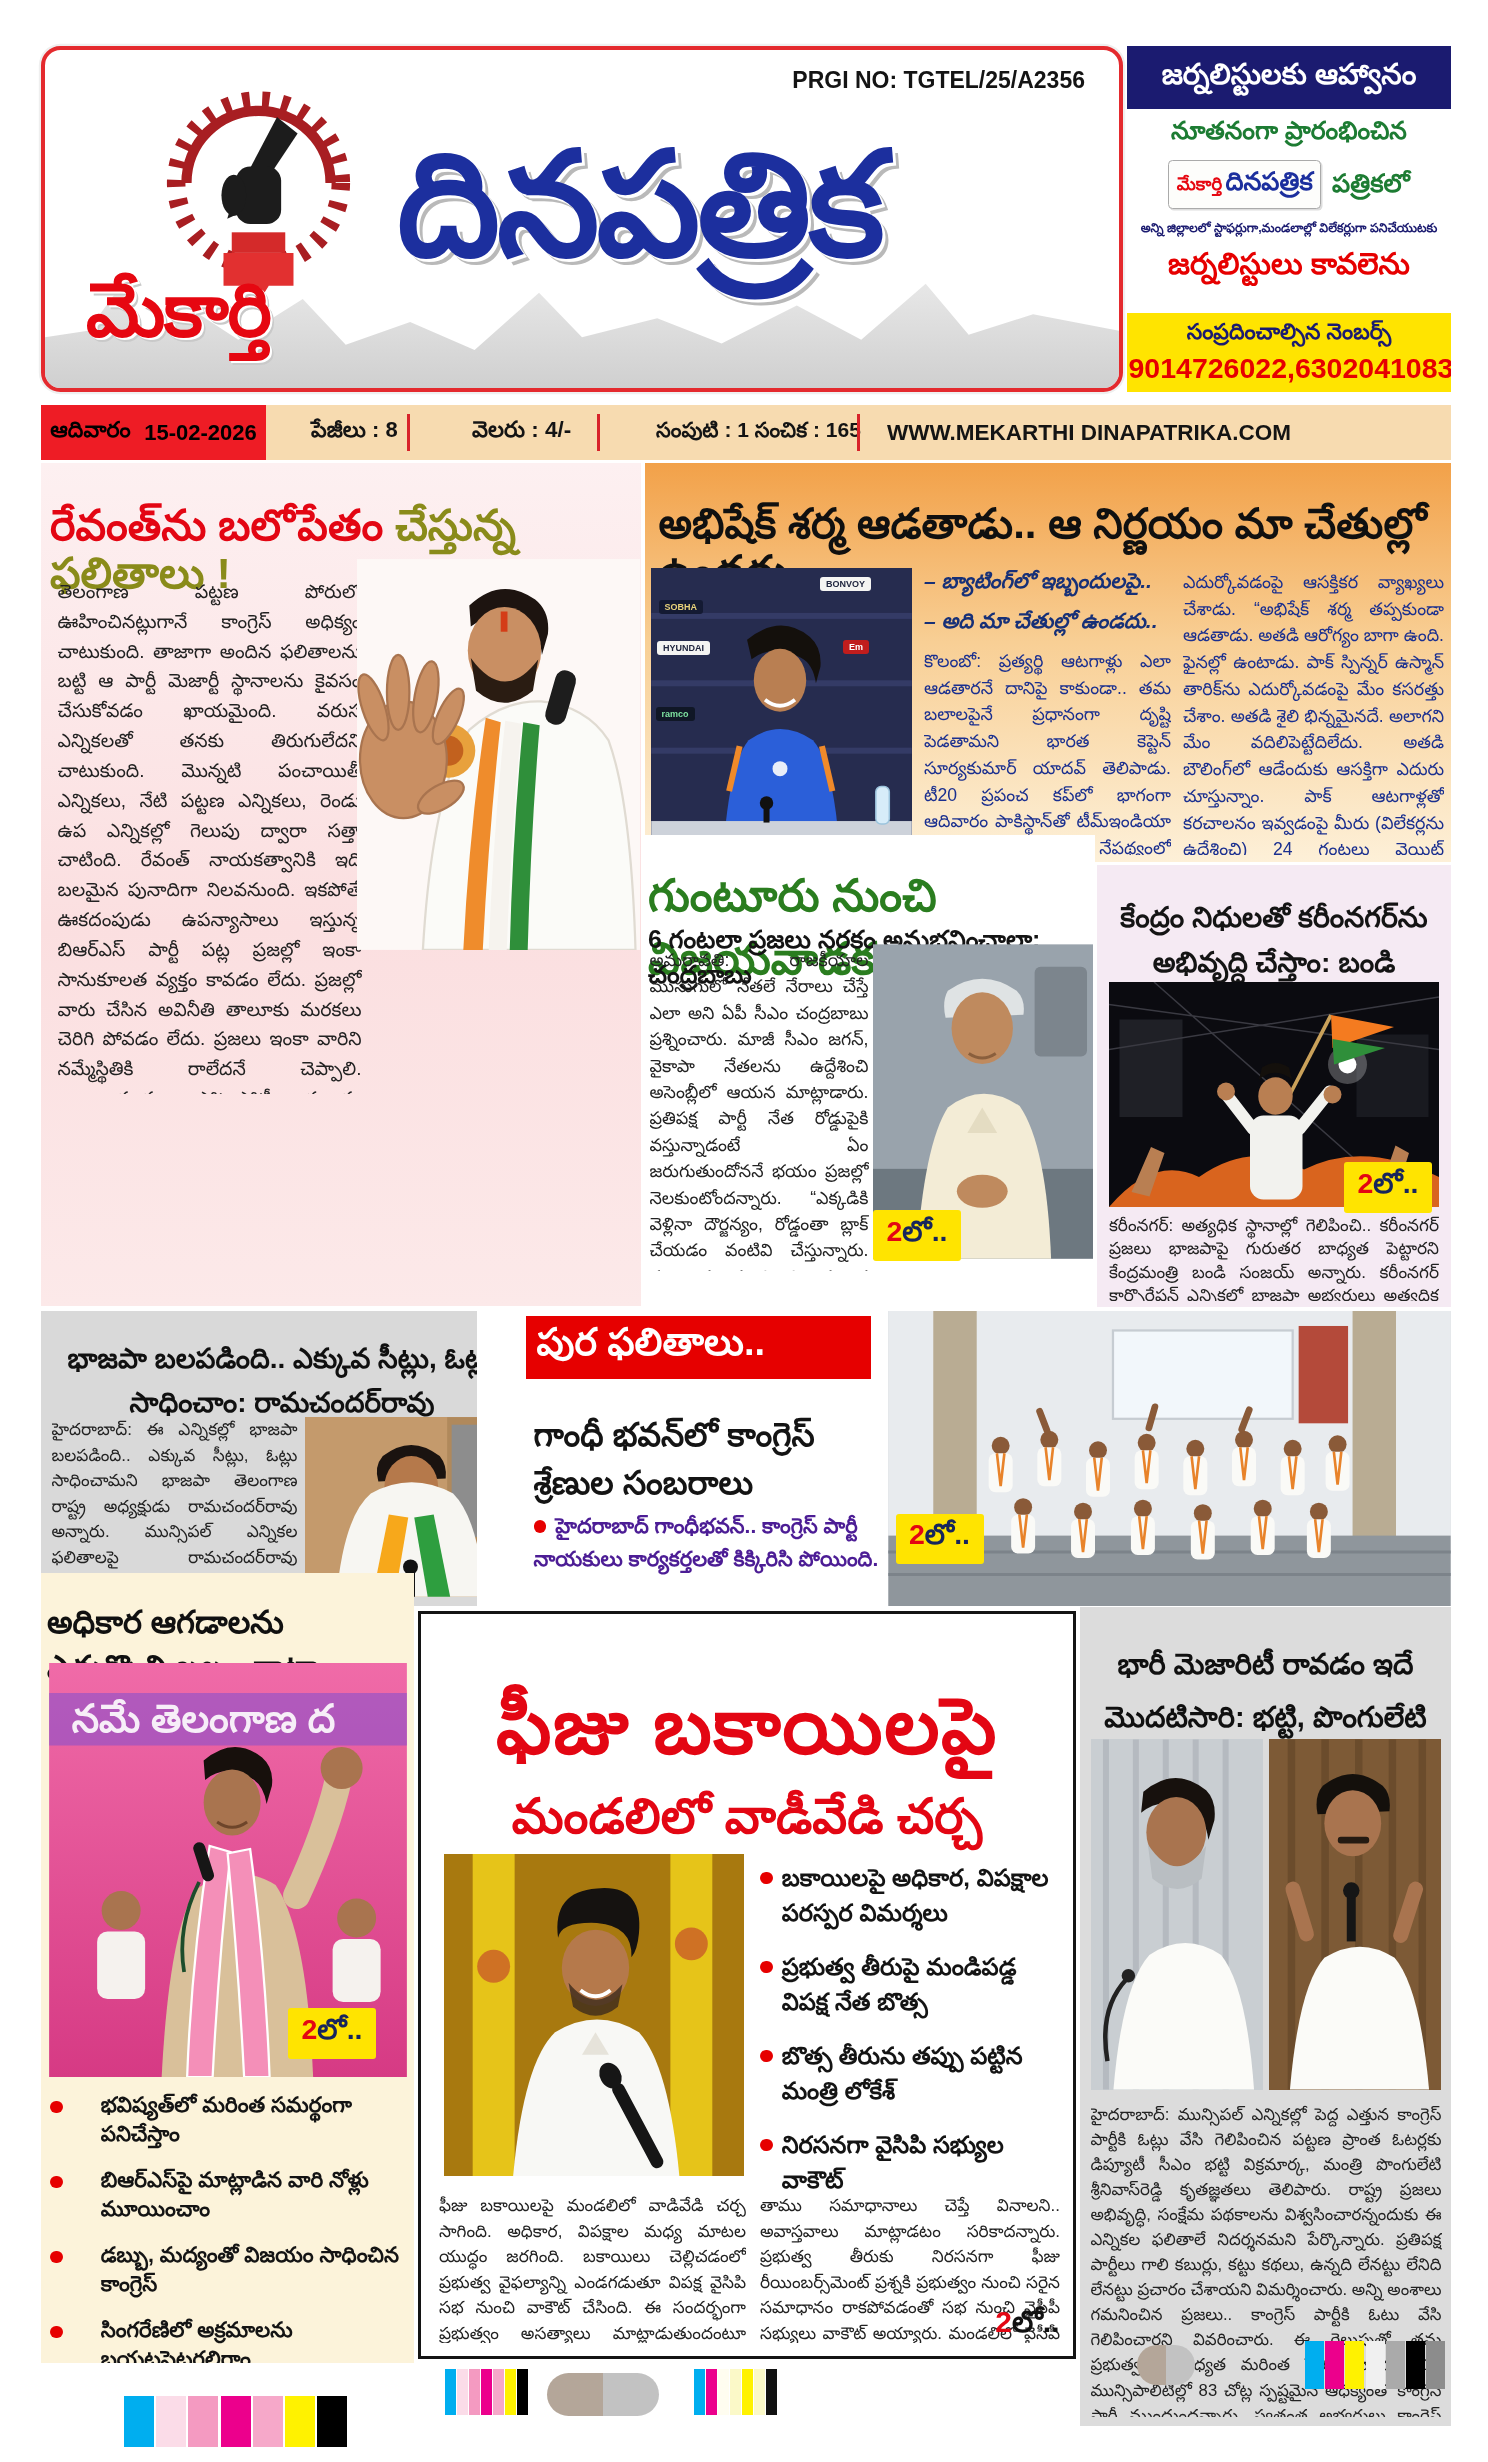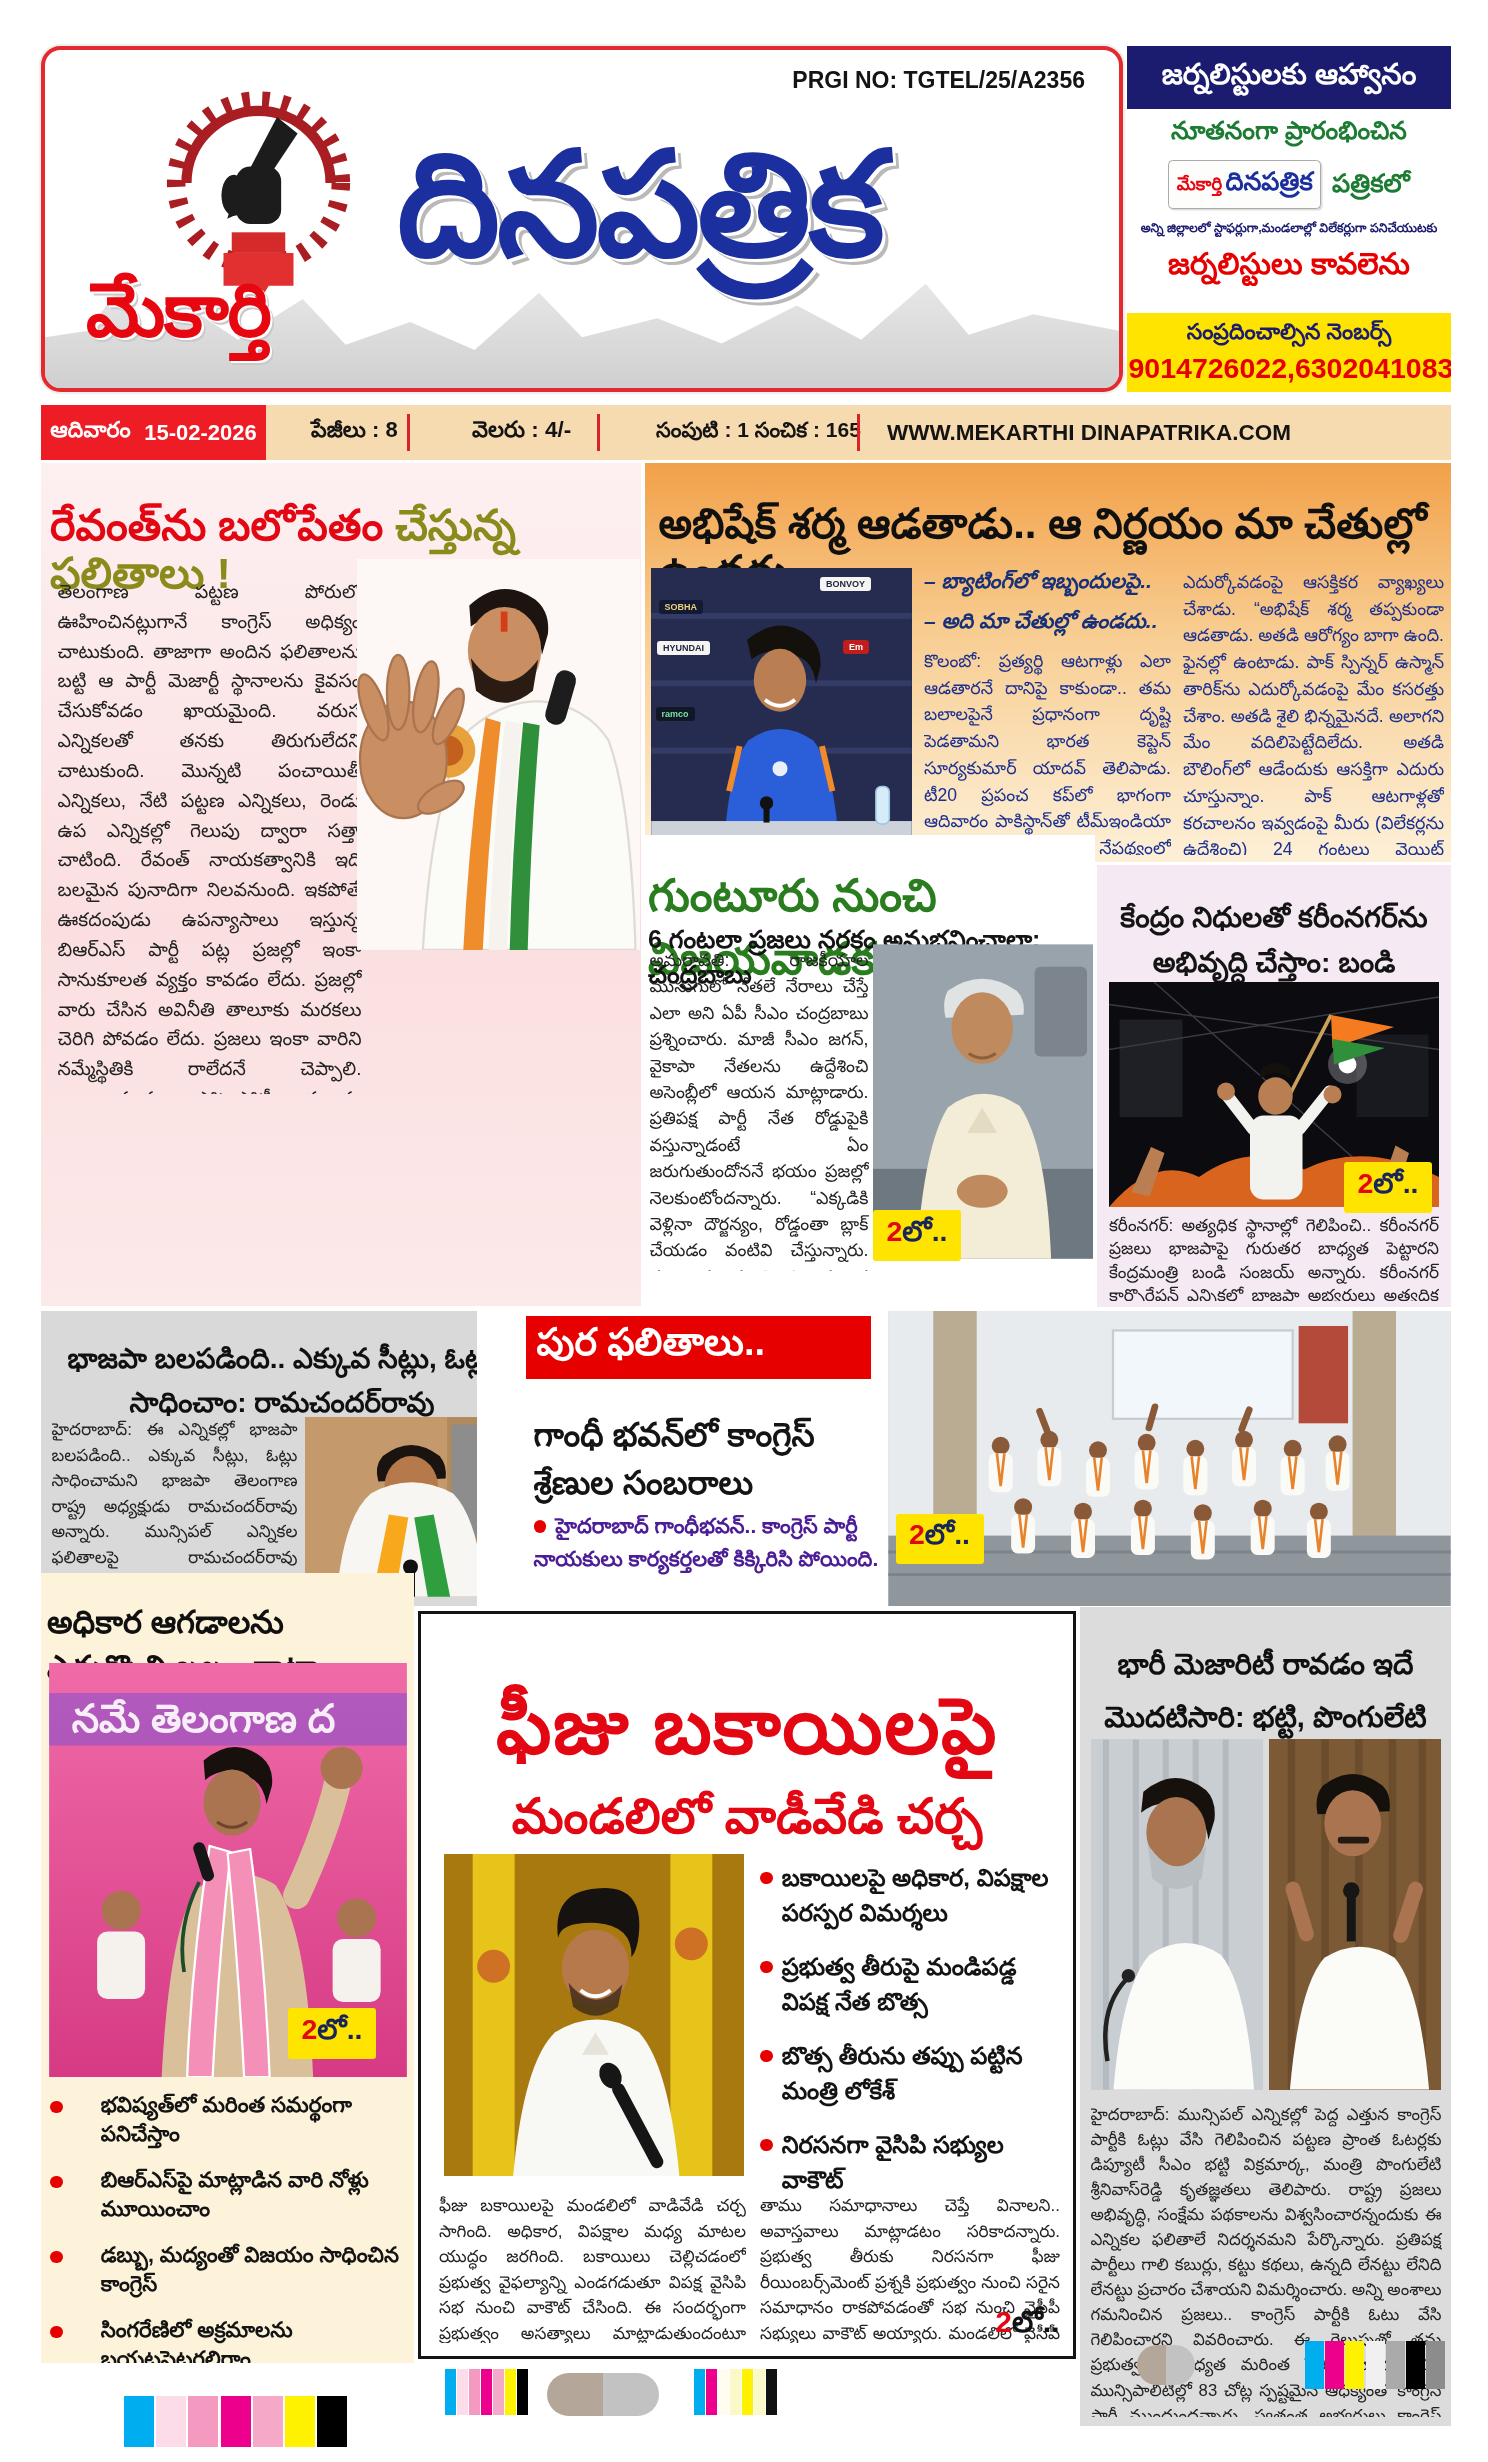--- a/index.html
+++ b/index.html
@@ -35,21 +35,21 @@
   .ad-chip .b{color:#1c2f9e;font-size:25.5px;font-weight:800;}
   .ad-l2{display:inline-block;color:#1d7c33;font-size:25.5px;font-weight:800;margin-left:7.5px;vertical-align:middle;}
   .ad-l3{color:#1b1b70;font-size:12.4px;font-weight:700;margin-top:12px;padding:0 4.5px;}
   .ad-need{color:#e60000;font-size:30px;font-weight:800;margin-top:9px;}
   .ad-foot{background:#ffe400;text-align:center;padding:6px 1.5px 7.5px;}
   .ad-contact{color:#1b1b70;font-size:22px;font-weight:800;}
   .ad-phones{color:#e60000;font-size:28.5px;font-weight:800;margin-top:1.5px;}
 
   
   #db{left:41px;top:405px;width:1410px;height:55px;background:#f7dbb0;}
-  .db-red{left:0;top:0;width:225px;height:55px;background:#ee1c25;color:#ffffff;display:flex;
+  .db-red{left:0;top:0;width:225px;height:55px;background:#ee1c25;color:#000000;display:flex;
       align-items:center;justify-content:center;gap:13.5px;font-size:22px;font-weight:800;}
   .db-item{top:0;height:55px;display:flex;align-items:center;font-weight:800;color:#141414;}
   .db-sep{top:9px;width:3px;height:37px;background:#d8232a;}
 
   
   #a-rev{left:41px;top:463px;width:600px;height:843px;
       background:linear-gradient(180deg,#fdf0f1 0%,#fbdfe0 55%,#fcе9e9 100%);
       background:linear-gradient(180deg,#fdf0f1 0%,#fbdfe0 55%,#fce9e9 100%);}
   #rev-h{left:9px;top:10.5px;width:585px;font-size:43px;font-weight:800;line-height:1.1;}
   #rev-h .red{color:#e30613;} #rev-h .olv{color:#8a8b1a;}

